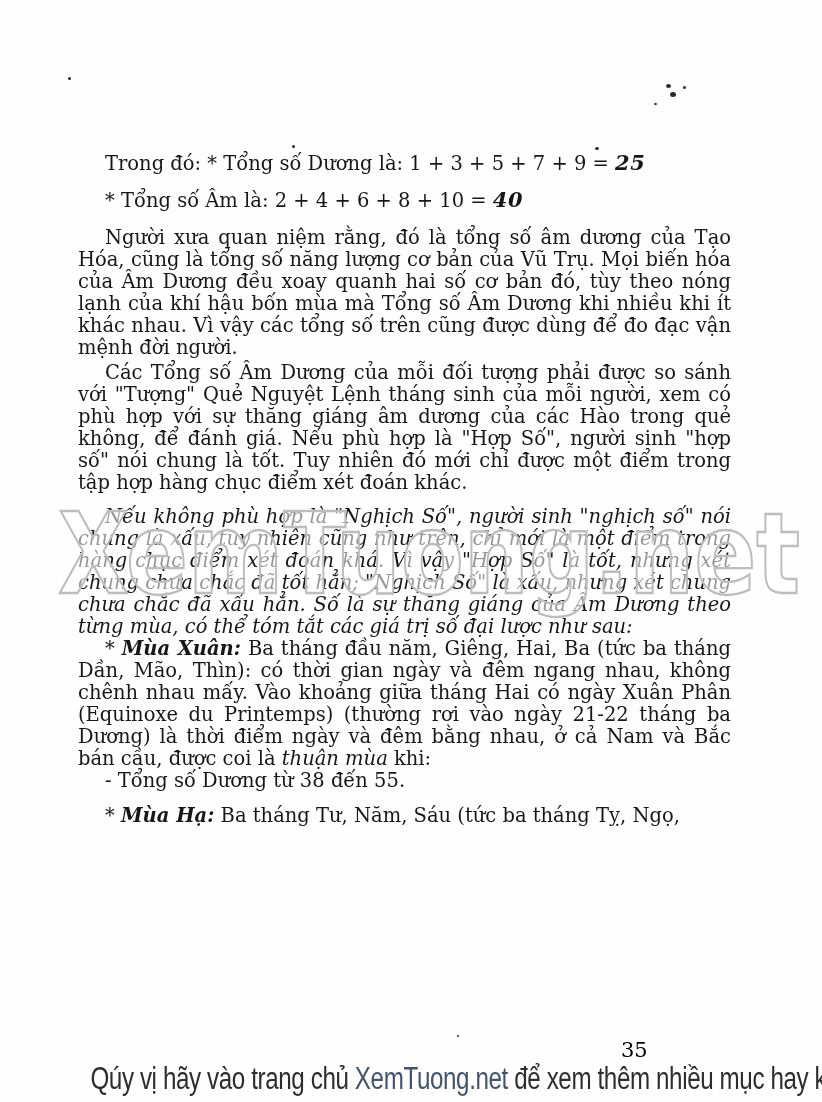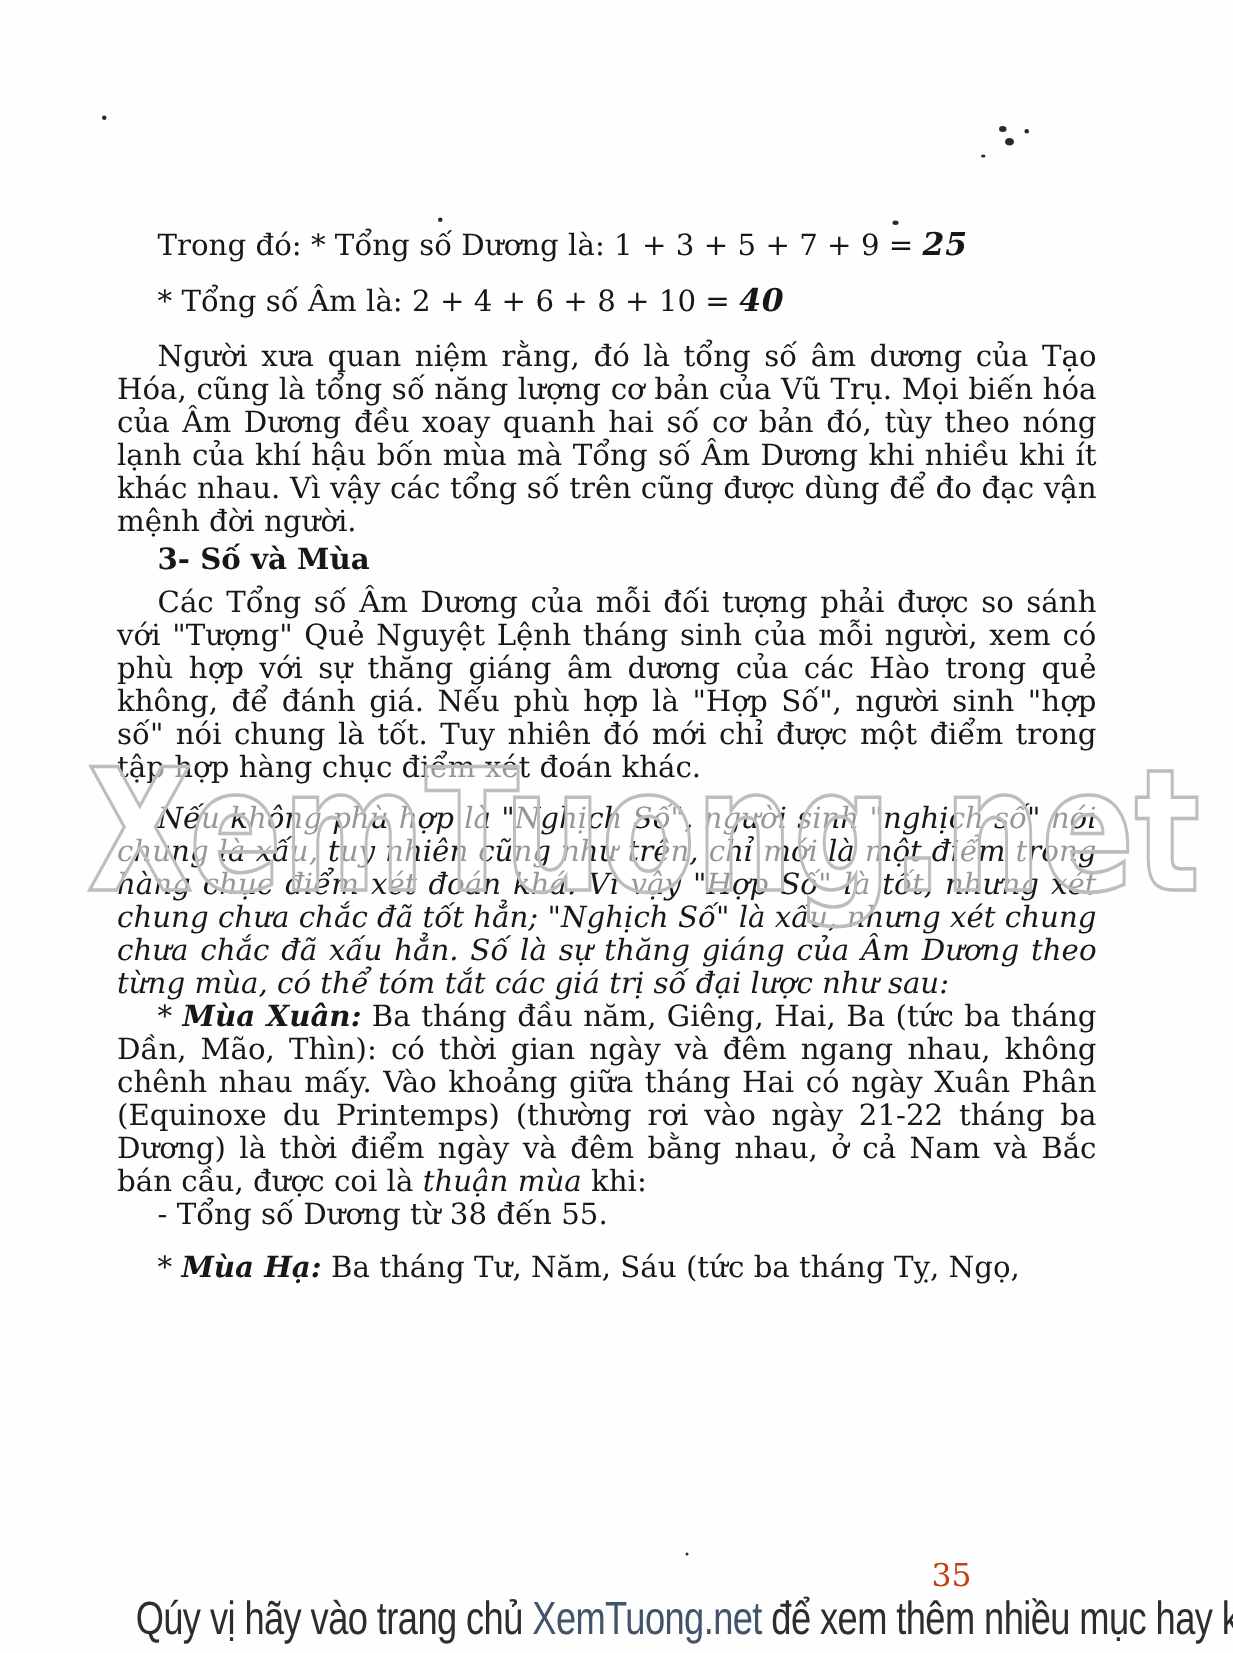--- a/index.html
+++ b/index.html
@@ -46,21 +46,21 @@
     font-size: 113px;
     fill: rgba(255,255,255,0.55);
     stroke: #bdbdbd;
     stroke-width: 2.4px;
   }
   .pagenum {
     position: absolute;
     left: 621px;
     top: 1038px;
     font-size: 21px;
-    color: #c2410c;
+    color: #000000;
     font-family: "DejaVu Serif", serif;
   }
   .footer {
     position: absolute;
     top: 1061px;
     left: 0;
     width: 822px;
     text-align: center;
     white-space: nowrap;
     font-family: "Liberation Sans", sans-serif;
@@ -80,21 +80,20 @@
 <div class="page">
 
   <div class="content">
 
     <p class="eq1"><span>Trong đó: * Tổng số Dương là: 1 + 3 + 5 + 7 + 9 = </span><span class="val">25</span></p>
 
     <p class="eq2"><span>* Tổng số Âm là: 2 + 4 + 6 + 8 + 10 = </span><span class="val">40</span></p>
 
     <p class="p1">Người xưa quan niệm rằng, đó là tổng số âm dương của Tạo Hóa, cũng là tổng số năng lượng cơ bản của Vũ Trụ. Mọi biến hóa của Âm Dương đều xoay quanh hai số cơ bản đó, tùy theo nóng lạnh của khí hậu bốn mùa mà Tổng số Âm Dương khi nhiều khi ít khác nhau. Vì vậy các tổng số trên cũng được dùng để đo đạc vận mệnh đời người.</p>
 
-    <p class="heading">3- Số và Mùa</p>
 
     <p class="p2">Các Tổng số Âm Dương của mỗi đối tượng phải được so sánh với "Tượng" Quẻ Nguyệt Lệnh tháng sinh của mỗi người, xem có phù hợp với sự thăng giáng âm dương của các Hào trong quẻ không, để đánh giá. Nếu phù hợp là "Hợp Số", người sinh "hợp số" nói chung là tốt. Tuy nhiên đó mới chỉ được một điểm trong tập hợp hàng chục điểm xét đoán khác.</p>
 
     <p class="p3">Nếu không phù hợp là "Nghịch Số", người sinh "nghịch số" nói chung là xấu, tuy nhiên cũng như trên, chỉ mới là một điểm trong hàng chục điểm xét đoán khá. Vì vậy "Hợp Số" là tốt, nhưng xét chung chưa chắc đã tốt hẳn; "Nghịch Số" là xấu, nhưng xét chung chưa chắc đã xấu hẳn. Số là sự thăng giáng của Âm Dương theo từng mùa, có thể tóm tắt các giá trị số đại lược như sau:</p>
 
     <p class="p4"><span>* </span><span class="season">Mùa Xuân:</span><span> Ba tháng đầu năm, Giêng, Hai, Ba (tức ba tháng Dần, Mão, Thìn): có thời gian ngày và đêm ngang nhau, không chênh nhau mấy. Vào khoảng giữa tháng Hai có ngày Xuân Phân (Equinoxe du Printemps) (thường rơi vào ngày 21-22 tháng ba Dương) là thời điểm ngày và đêm bằng nhau, ở cả Nam và Bắc bán cầu, được coi là </span><span class="em">thuận mùa</span><span> khi:</span></p>
 
     <p class="item1">- Tổng số Dương từ 38 đến 55.</p>
 
 

